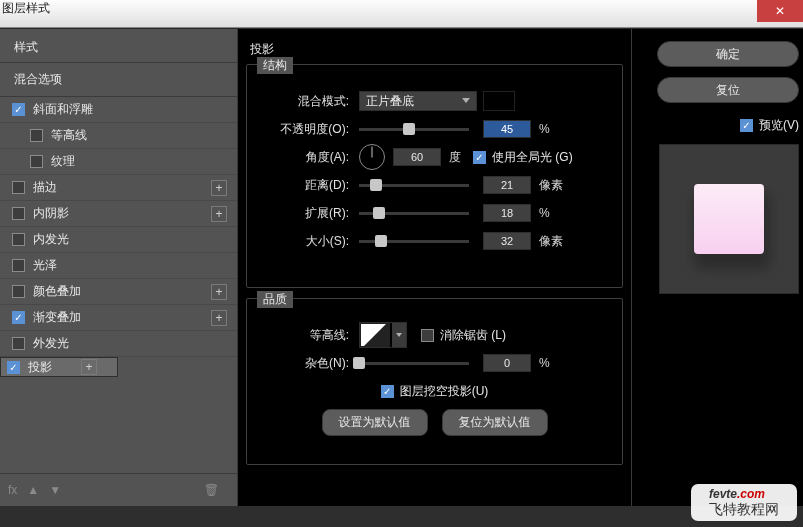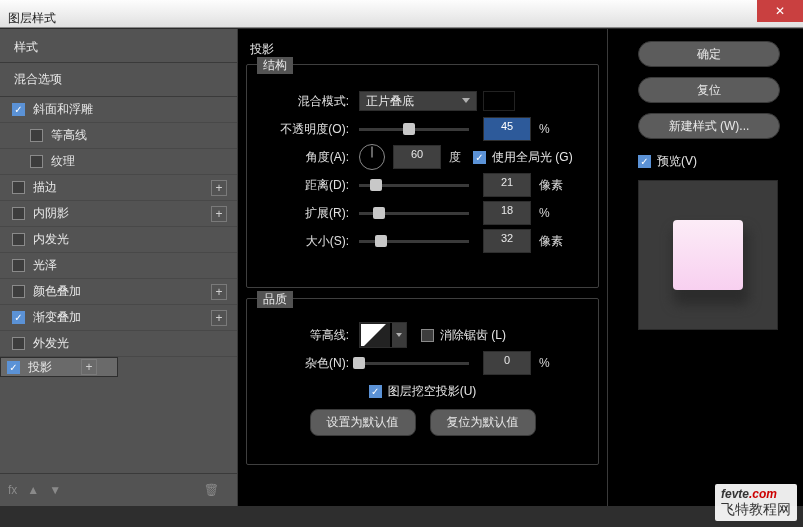--- a/index.html
+++ b/index.html
@@ -1,17 +1,17 @@
 <!DOCTYPE html>
 <html><head>
 <meta charset="utf-8">
 <style>
 *{box-sizing:border-box;margin:0;padding:0;font-family:"Microsoft YaHei",sans-serif;font-size:12px;-webkit-font-smoothing:antialiased}
 body{background:#2e2e2e;width:803px;height:527px;position:relative;overflow:hidden}
-.titlebar{height:28px;background:linear-gradient(#fdfdfd,#e0e0e0);border-bottom:1px solid #888;display:flex;align-items:flex-end;padding-left:8px;position:relative}
+.titlebar{height:28px;background:linear-gradient(#fdfdfd,#e0e0e0);border-bottom:1px solid #888;display:flex;align-items:flex-start;padding-left:2px;position:relative}
 .titlebar .t{color:#222;font-size:12px}
 .closebtn{position:absolute;right:0;top:0;width:46px;height:22px;background:#c94040;color:#fff;display:flex;align-items:center;justify-content:center;font-size:14px}
 .main{display:flex;height:478px;background:#000000;border-top:1px solid #2a2a2a}
 .sidebar{width:238px;background:#535353;display:flex;flex-direction:column;border-right:1px solid #3a3a3a}
 .side-head{padding:10px 14px 6px;color:#e8e8e8;border-bottom:1px solid #3a3a3a}
 .side-head2{padding:8px 14px;color:#e8e8e8;border-bottom:1px solid #3a3a3a}
 .effects{flex:1;overflow:auto}
 .eff{display:flex;align-items:center;padding:6px 10px 6px 12px;color:#e8e8e8;border-bottom:1px solid #484848;background:#535353;position:relative;height:26px}
 .eff.sub{padding-left:30px}
 .eff.sel{background:#6a6a6a}
@@ -22,43 +22,43 @@
 .side-foot span{margin-right:10px}
 .side-foot .spacer{flex:1}
 .center{flex:1;padding:8px 8px 8px 8px;color:#e8e8e8}
 .panel-title{padding:4px 2px 6px 4px}
 .fieldset{border:1px solid #3f3f3f;border-radius:2px;padding:18px 10px 28px 10px;margin-bottom:10px;position:relative}
 .fieldset .legend{position:absolute;top:-8px;left:10px;background:#535353;padding:0 6px;color:#e8e8e8}
 .row{display:flex;align-items:center;margin:8px 0;height:20px}
 .row .lab{width:92px;text-align:right;margin-right:10px;color:#e0e0e0}
 .slider{flex:0 0 110px;height:3px;background:#3a3a3a;position:relative;margin-right:14px}
 .slider .thumb{position:absolute;top:-5px;width:12px;height:12px;background:#c8c8c8;border-radius:2px;transform:translateX(-50%)}
-.valbox{width:48px;height:24px;background:#404040;border:1px solid #2e2e2e;color:#e8e8e8;text-align:center;line-height:16px;font-size:11px}
+.valbox{width:48px;height:18px;background:#404040;border:1px solid #2e2e2e;color:#e8e8e8;text-align:center;line-height:16px;font-size:11px}
 .valbox.hl{background:#2d5a9a;color:#fff}
 .unit{margin-left:8px;color:#d8d8d8}
 .sel{height:20px;background:#404040;border:1px solid #2e2e2e;padding:0 20px 0 6px;color:#e8e8e8;display:inline-flex;align-items:center;position:relative;width:118px}
 .sel .caret{position:absolute;right:6px;top:6px;border-left:4px solid transparent;border-right:4px solid transparent;border-top:5px solid #b0b0b0}
 .swatch{width:32px;height:20px;background:#000;margin-left:6px;border:1px solid #222}
 .angle{width:26px;height:26px;border:1px solid #8a8a8a;border-radius:50%;position:relative;margin-right:8px}
 .angle .hand{position:absolute;left:50%;top:50%;width:11px;height:1px;background:#c8c8c8;transform-origin:left center;transform:rotate(-90deg)}
 .cbk{width:13px;height:13px;border:1px solid #8a8a8a;background:#3d3d3d;margin-right:6px;display:inline-flex;align-items:center;justify-content:center;font-size:10px}
 .cbk.on{background:#5b92d6;border-color:#5b92d6;color:#fff}
 .contour{width:30px;height:24px;background:linear-gradient(135deg,#fff 48%,#222 52%);border:1px solid #222;margin-right:2px}
 .contour-wrap{display:inline-flex;align-items:center;border:1px solid #2e2e2e}
 .contour-caret{width:14px;height:24px;background:#3a3a3a;display:flex;align-items:center;justify-content:center}
 .contour-caret .c{border-left:3px solid transparent;border-right:3px solid transparent;border-top:4px solid #b0b0b0}
 .btnrow{display:flex;justify-content:center;gap:14px;margin-top:6px}
 .pbtn{background:#5c5c5c;border:1px solid #3a3a3a;color:#e8e8e8;padding:4px 16px;border-radius:8px}
-.right{width:196px;padding:12px 30px;display:flex;flex-direction:column;align-items:flex-start;border-left:1px solid #3a3a3a}
+.right{width:172px;padding:12px 4px;display:flex;flex-direction:column;align-items:flex-end;border-left:1px solid #3a3a3a}
 .rbtn{width:142px;height:26px;border:1px solid #3a3a3a;background:#5c5c5c;color:#e8e8e8;border-radius:13px;margin-bottom:10px;display:flex;align-items:center;justify-content:center}
 .prevrow{display:flex;align-items:center;color:#e8e8e8;margin:4px 0 10px}
 .preview{width:140px;height:150px;background:#3b3b3b;border:1px solid #2a2a2a;display:flex;align-items:center;justify-content:center;position:relative}
 .preview .shadow{position:absolute;width:76px;height:76px;left:34px;top:48px;background:#2c2c2c;filter:blur(6px);border-radius:6px}
 .preview .sq{position:relative;width:70px;height:70px;background:linear-gradient(#fcecf7,#f8d0f0);border-radius:4px}
-.watermark{position:absolute;right:6px;bottom:6px;background:rgba(255,255,255,.92);padding:2px 6px;border-radius:2px;font-size:13px;color:#333;font-weight:bold;font-style:italic}
+.watermark{position:absolute;right:6px;bottom:6px;background:rgba(255,255,255,.92);padding:2px 18px;border-radius:7px;font-size:13px;color:#333;font-weight:bold;font-style:italic}
 .watermark .r{color:#c00}
 .watermark .sub{font-size:14px;display:block;font-weight:normal;font-style:normal;text-align:right}
 </style>
 </head>
 <body>
 
 <div class="titlebar">
  <span class="t">图层样式</span>
  <div class="closebtn">
       <span>✕</span>
@@ -211,21 +211,20 @@
    <div class="btnrow">
     <div class="pbtn">设置为默认值</div>
     <div class="pbtn">复位为默认值</div>
    </div>
   </div>
  </div>
 
  <div class="right">
   <div class="rbtn">确定</div>
   <div class="rbtn">复位</div>
-  <div class="rbtn">新建样式 (W)...</div>
   <div class="prevrow">
    <span class="cbk on">✓</span>
    <span>预览(V)</span>
   </div>
   <div class="preview">
    <div class="shadow"></div>
    <div class="sq"></div>
   </div>
  </div>
 </div>

